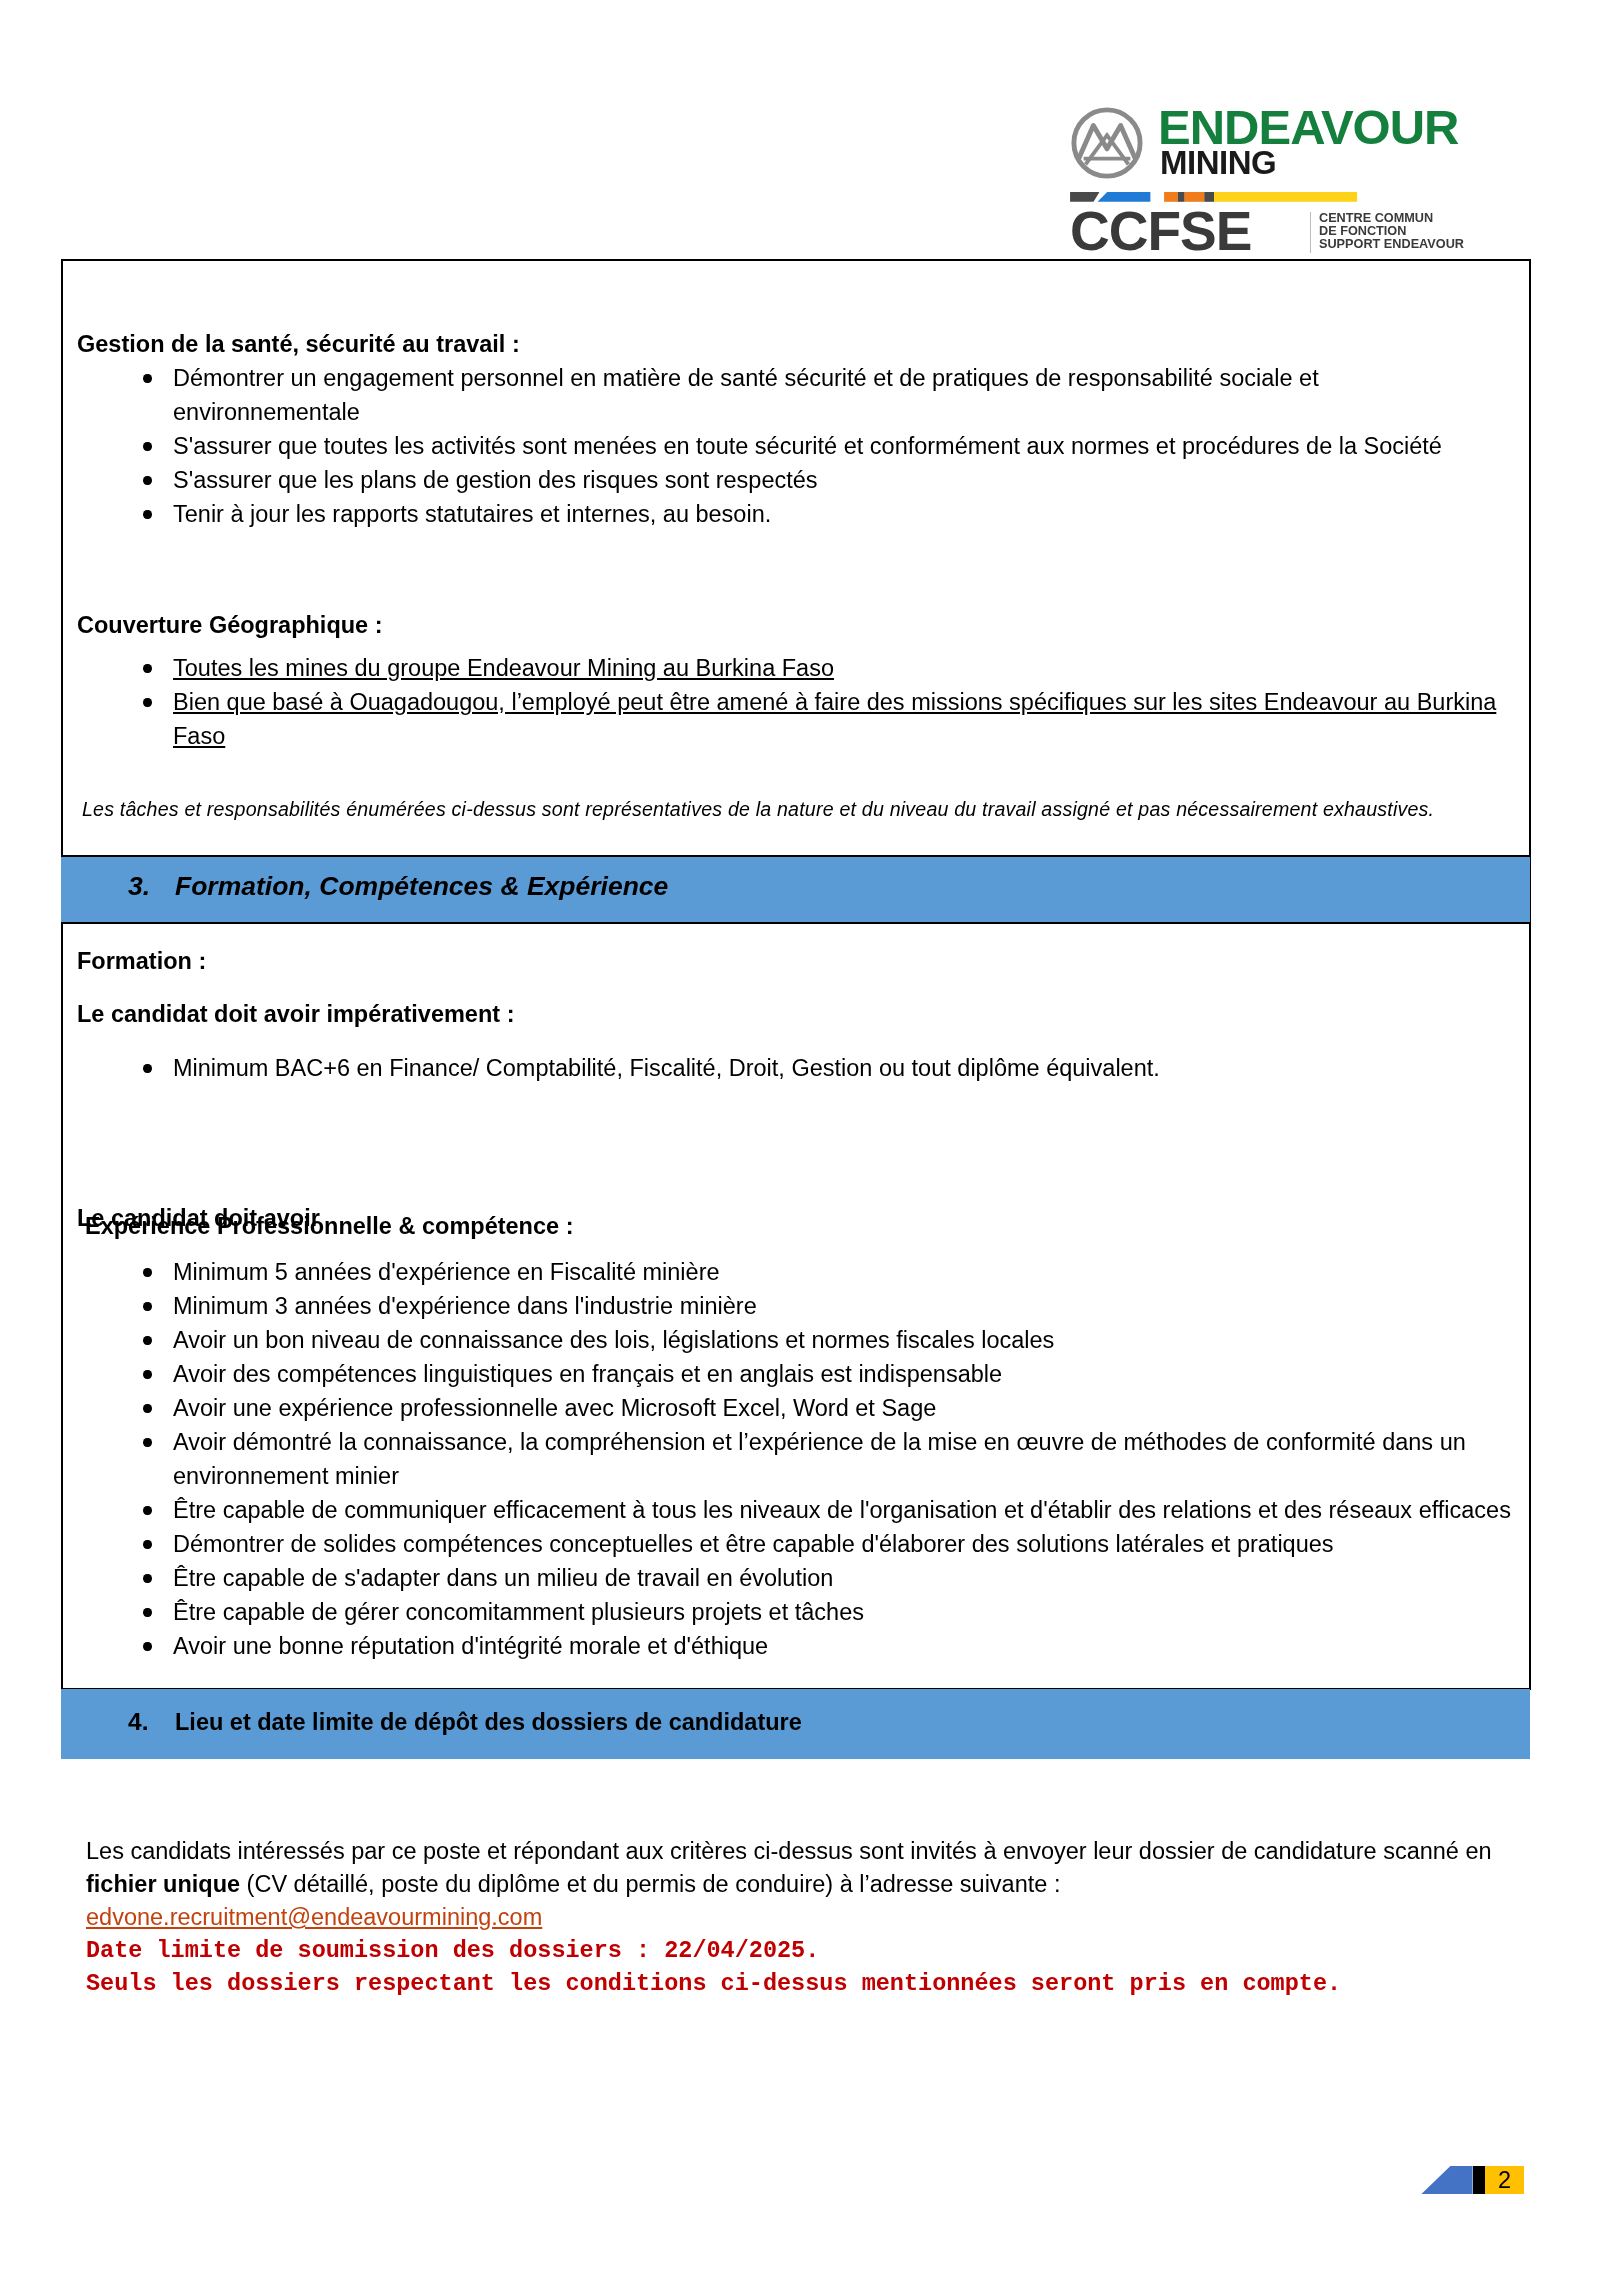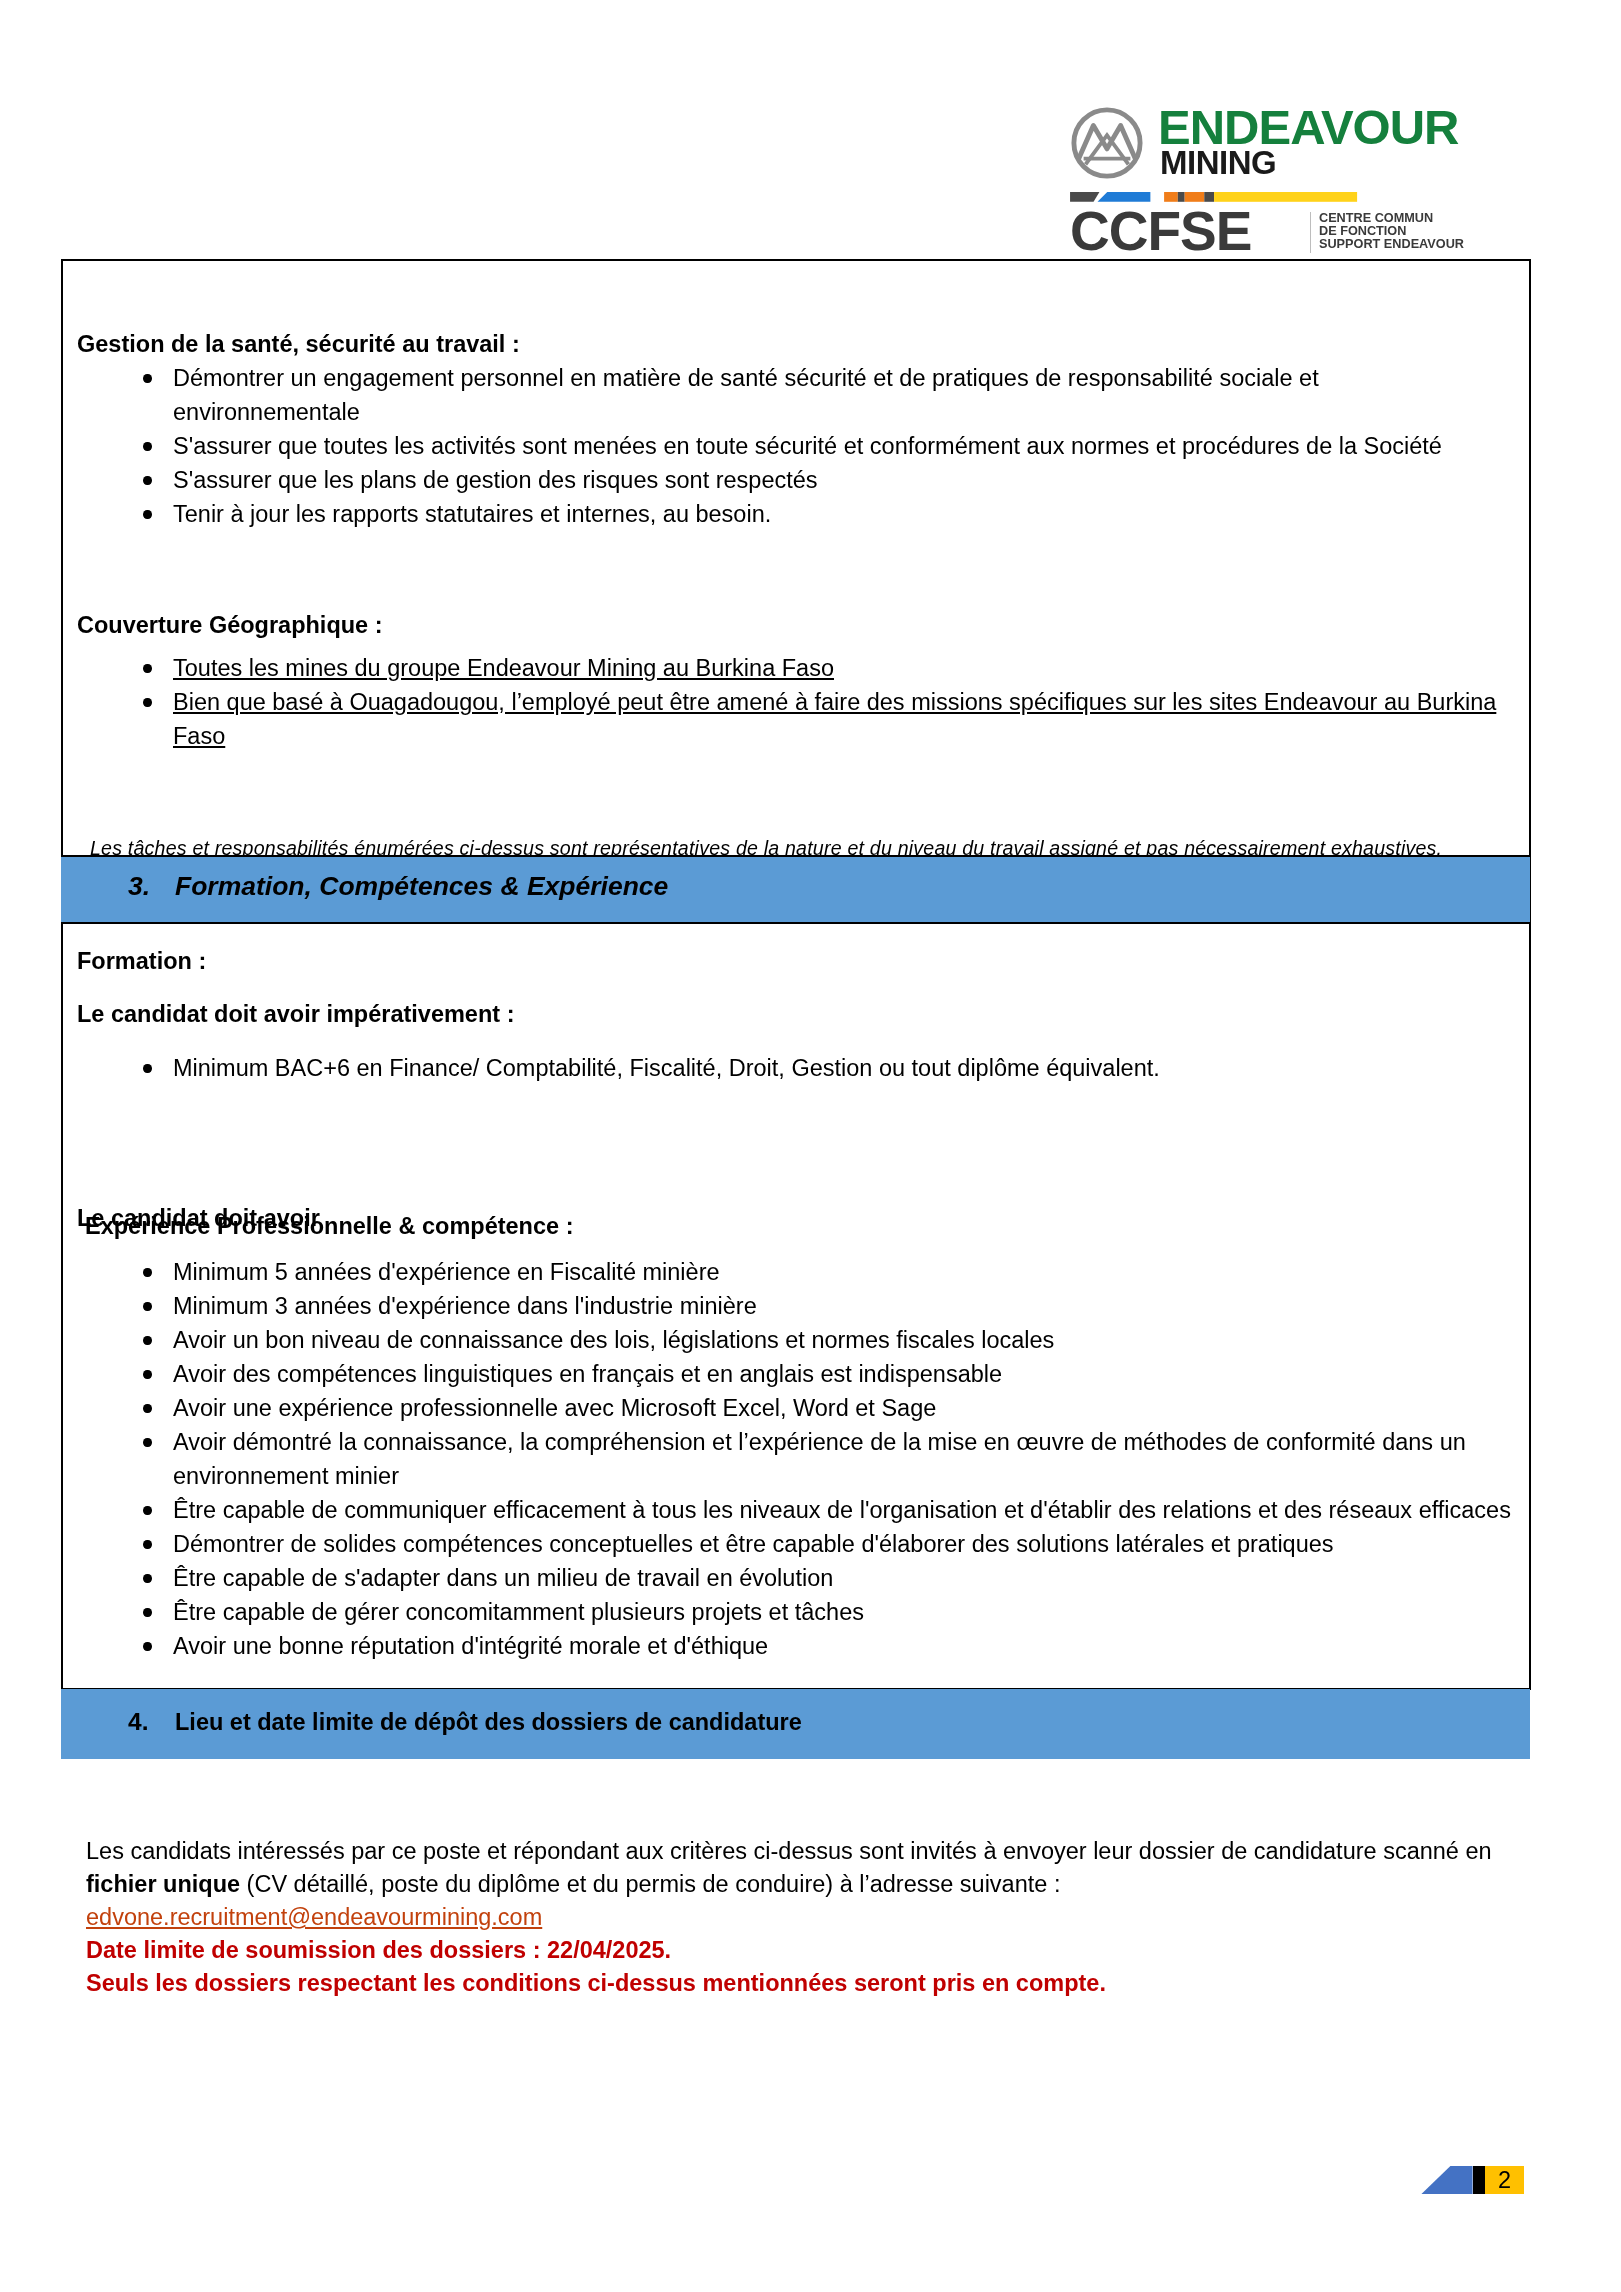--- a/index.html
+++ b/index.html
@@ -41,21 +41,21 @@
   .band3 .num { position:absolute; left:67px; top:13.7px; font-size:26.5px; font-weight:bold; font-style:italic; }
   .band3 .label { position:absolute; left:114px; top:13.7px; font-size:26.5px; font-weight:bold; font-style:italic; }
 
   .band4 { left:61px; top:1689px; width:1469px; height:70px; }
   .band4 .num { position:absolute; left:67px; top:18.6px; font-size:24.5px; font-weight:bold; }
   .band4 .label { position:absolute; left:114px; top:19.6px; font-size:23.5px; font-weight:bold; }
 
   .contact { position:absolute; left:86px; top:1835px; width:1431px; font-size:23.5px; line-height:33px; }
   .contact .u { font-weight:bold; }
   .contact a { color:#c2410c; text-decoration:underline; }
-  .contact .red { color:#c00000; font-weight:bold; }
+  .contact .red { color:#c00000; font-weight:bold;font-family:Liberation Mono, monospace; }
 
   .pagenum { position:absolute; left:1421px; top:2166px; height:28px; width:108px; }
   .pagenum .tri { position:absolute; left:0; top:0; width:52px; height:28px; }
   .pagenum .bar { position:absolute; left:52px; top:0; width:11.8px; height:28px; background:#000; }
   .pagenum .box { position:absolute; left:64px; top:0; width:39px; height:28px; background:#ffc000;
                   font-size:23.5px; line-height:28px; text-align:center; }
 </style>
 </head>
 <body>
 
@@ -95,21 +95,21 @@
   <li><span class="dot"></span><span>S'assurer que les plans de gestion des risques sont respectés</span></li>
   <li><span class="dot"></span><span>Tenir à jour les rapports statutaires et internes, au besoin.</span></li>
 </ul>
 
 <div class="abs h-bold" style="left:77px; top:608px;">Couverture Géographique :</div>
 <ul class="bul abs" style="left:77px; top:651px; width:1431px;text-decoration:underline;">
   <li><span class="dot"></span><span>Toutes les mines du groupe Endeavour Mining au Burkina Faso</span></li>
   <li><span class="dot"></span><span>Bien que basé à Ouagadougou, l’employé peut être amené à faire des missions spécifiques sur les sites Endeavour  au Burkina Faso</span></li>
 </ul>
 
-<div class="abs italic-note" style="left:90px; top:794px; width:1457px;margin-top:39px;">Les tâches et responsabilités énumérées ci-dessus sont représentatives de la nature et du niveau du travail assigné et pas nécessairement exhaustives.</div>
+<div class="abs italic-note" style="left:82px; top:794px; width:1457px;">Les tâches et responsabilités énumérées ci-dessus sont représentatives de la nature et du niveau du travail assigné et pas nécessairement exhaustives.</div>
 
 <div class="band band3">
   <span class="num">3.</span>
   <span class="label">Formation, Compétences &amp; Expérience</span>
 </div>
 
 <div class="abs h-bold" style="left:77px; top:944px;">Formation :</div>
 <div class="abs h-bold" style="left:77px; top:997px;">Le candidat doit avoir impérativement :</div>
 <ul class="bul abs" style="left:77px; top:1051px; width:1431px;">
   <li><span class="dot"></span><span>Minimum BAC+6 en Finance/ Comptabilité, Fiscalité, Droit, Gestion ou tout diplôme équivalent.</span></li>

